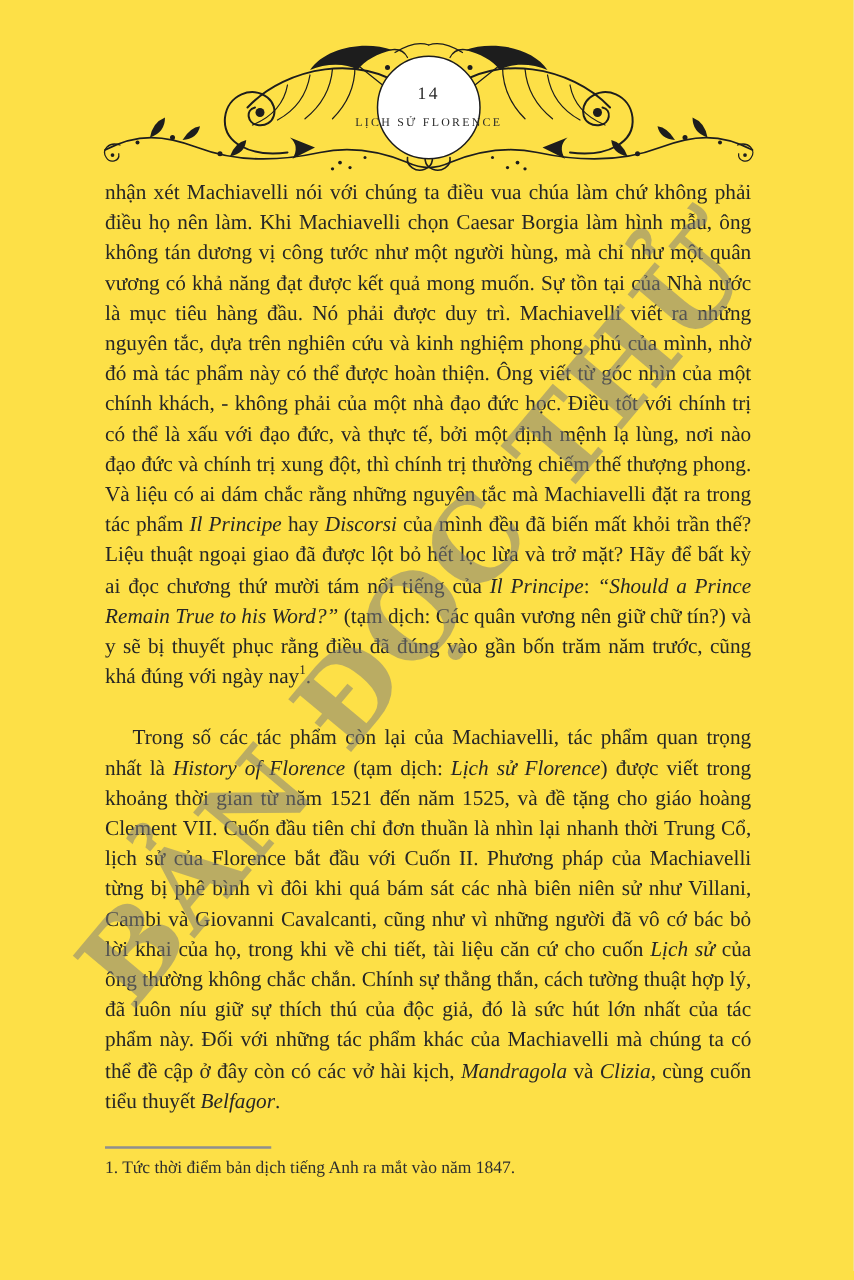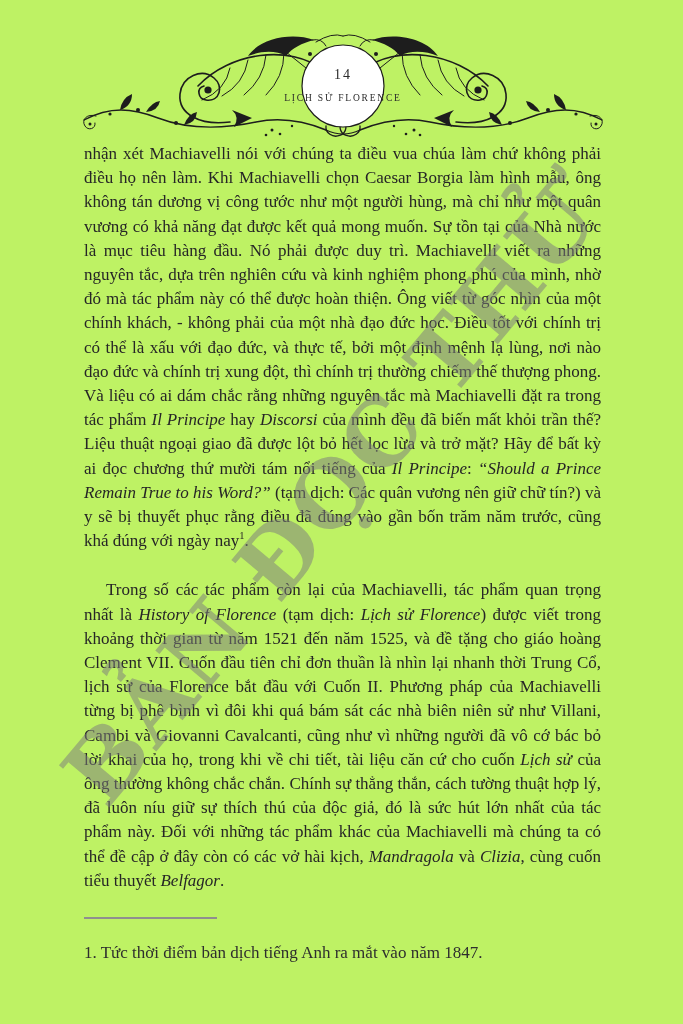--- a/index.html
+++ b/index.html
@@ -44,29 +44,29 @@
   }
   .footnote {
     position:absolute; left:84px; top:917px; width:517px;
     z-index:2;
   }
   .footnote-rule {
     width:133px; height:0;
     border-top:2px solid #8f8f8f;
   }
   .footnote-text {
-    margin-top:24px;
-    font-size:17px; line-height:19px;
+    margin-top:6px;
+    font-size:14px; line-height:19px;
     color:#2e2e2e;
   }
 </style>
 </head>
 <body>
 
-<div class="page" style="color: rgb(38, 38, 38); background: #bef264;">
+<div class="page" style="color: rgb(38, 38, 38); background: #fde047;">
 
   <svg class="ornament" viewBox="0 0 523 114" aria-hidden="true">
     <defs>
       <g id="lf">
 
         <path d="M4 94 C 30 80 52 82 78 92 C 112 105 148 102 176 96 C 200 91 224 95 246 104" stroke-width="1.4"></path>
         <path d="M16 90 c -9 -3 -15 4 -11 10 c 3 5 11 3 10 -3" stroke-width="1"></path>
 
         <path class="fill" d="M40 84 q 2 -12 12 -16 q 0 12 -12 16 z"></path>
         <path class="fill" d="M66 86 q 6 -10 14 -11 q -2 10 -14 11 z"></path>

